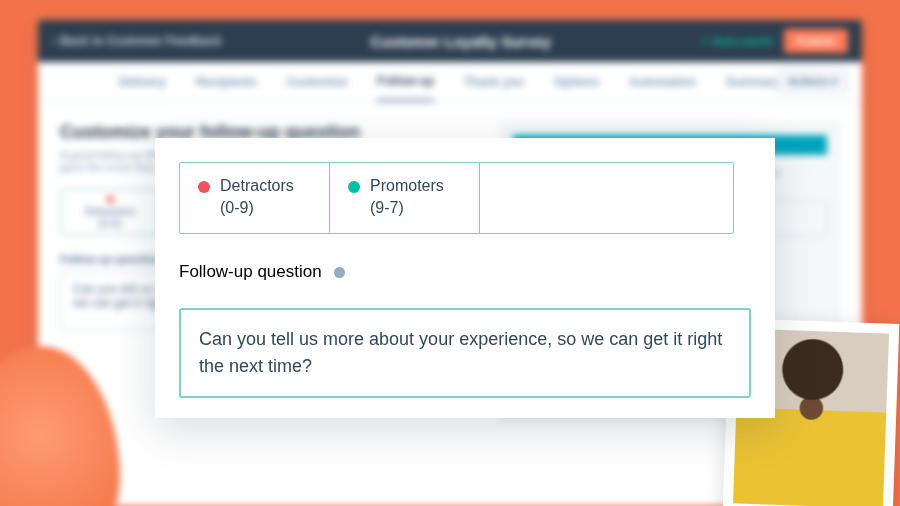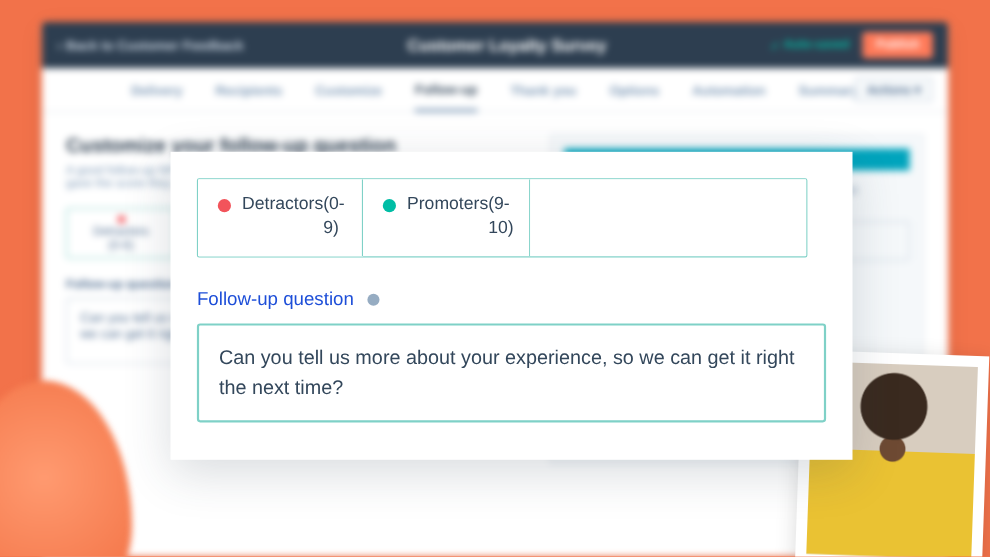--- a/index.html
+++ b/index.html
@@ -155,38 +155,38 @@
   .seg-tab.active{
     border-bottom:2px solid #fff;
     margin-bottom:-1px;
     position:relative;
   }
   .seg-tab .dot{
     width:12px;height:12px;border-radius:50%;
     flex:0 0 12px;
     margin-top:6px;
   }
-  .seg-tab .lbl{display:flex;flex-direction:row;}
+  .seg-tab .lbl{display:flex;flex-direction:column;}
   .dot.red{background:#f2545b;}
   .dot.orange{background:#f5a355;}
   .dot.teal{background:#00bda5;}
 
   .followup-row{
     margin-top:28px;
     display:flex;
     align-items:center;
     gap:12px;
     font-size:17px;
-    color:#1d4ed8;
+    color:#000000;
   }
   .followup-row .status-dot{
     width:11px;height:11px;border-radius:50%;background:#96acc2;display:inline-block;
   }
   .text-area{
-    margin-top:12px;
+    margin-top:26px;
     border:2px solid #7fd1c7;
     border-radius:3px;
     padding:16px 18px;
     font-size:18px;
     color:#33475b;
     line-height:1.5;
     min-height:80px;
   }
 </style>
 </head>
@@ -252,21 +252,21 @@
       <span class="dot red"></span>
       <span class="lbl">
         <span>Detractors</span>
         <span>(0-9)</span>
       </span>
     </div>
     <div class="seg-tab">
       <span class="dot teal"></span>
       <span class="lbl">
         <span>Promoters</span>
-        <span>(9-10)</span>
+        <span>(9-7)</span>
       </span>
     </div>
     <div class="seg-tab fill"></div>
   </div>
 
   <div class="followup-row">
     <span>Follow-up question</span>
     <span class="status-dot"></span>
   </div>
 

